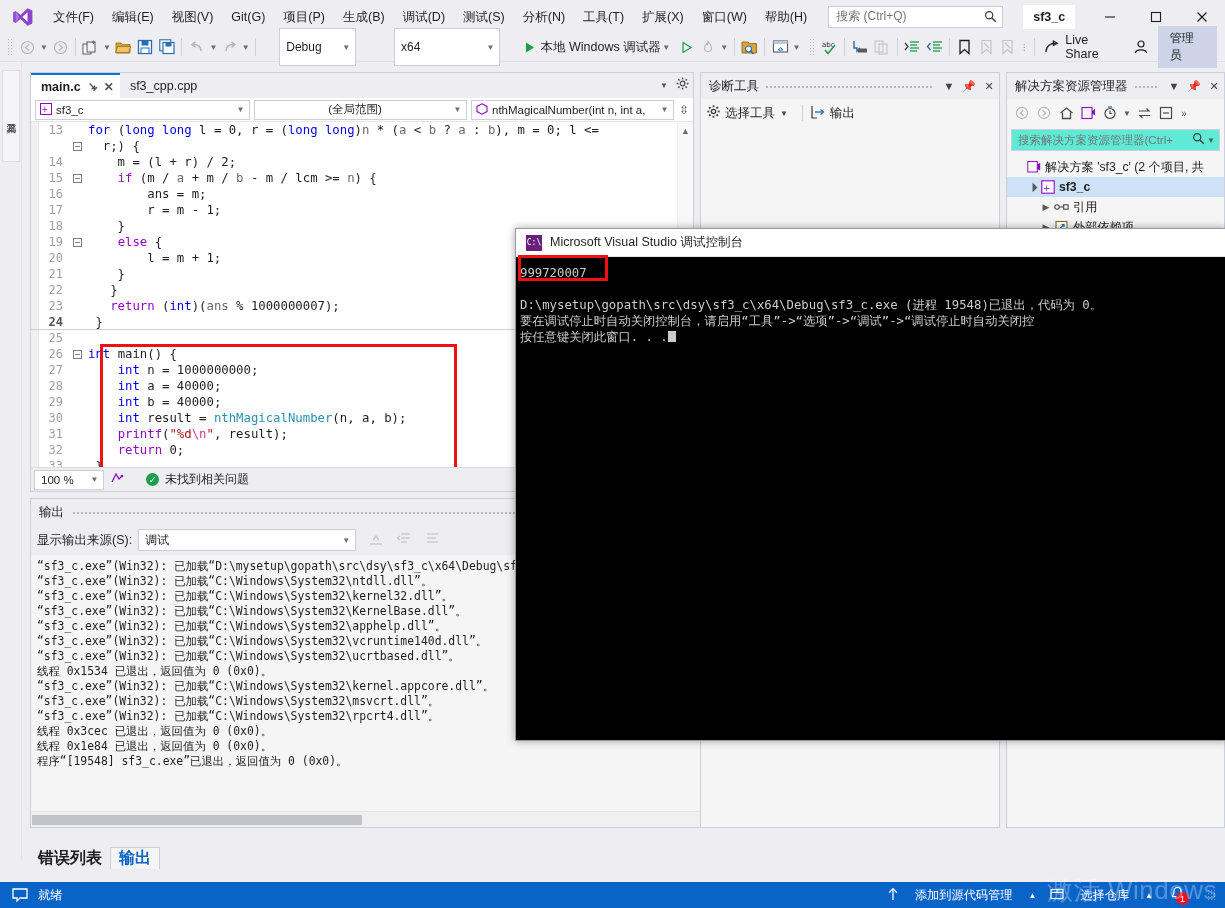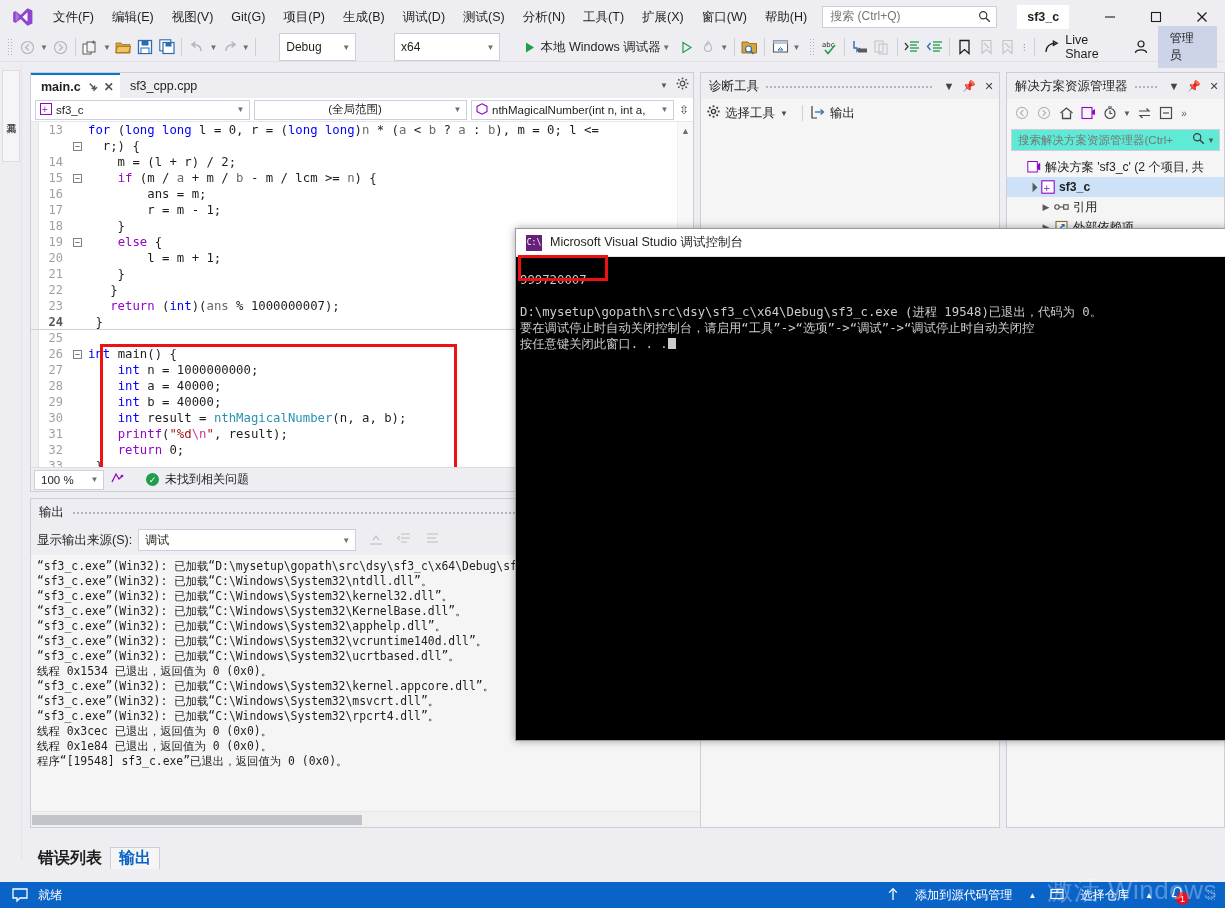--- a/index.html
+++ b/index.html
@@ -22,21 +22,21 @@
   .vs-logo {
     width: 30px; height: 30px; margin-left: 8px; margin-right: 6px;
     display: flex; align-items: center; justify-content: center;
   }
   .vs-logo svg { display:block; }
   .menu-item {
     padding: 5px 9px; font-size: 12.5px; color: #1e1e1e; white-space: nowrap;
     line-height: 16px;
   }
   .search-box {
-    margin-left: 6px; width: 175px; height: 22px; background: #ffffff;
+    margin-left: 12px; width: 175px; height: 22px; background: #ffffff;
     border: 1px solid #cccedb; display: flex; align-items: center;
     padding: 0 4px 0 7px; position: relative;
   }
   .search-box .ph { color: #777; font-size: 12px; flex: 1; }
   .search-icon-wrap { width: 16px; height: 16px; display:flex; align-items:center; justify-content:center; }
   .win-title {
     margin-left: 20px; font-size: 12.5px; font-weight: bold; color: #1e1e1e;
     background: #ffffff; padding: 5px 10px; white-space: nowrap;
   }
   .win-ctrls { position: absolute; right: 0; top: 0; display: flex; height: 33px; }
@@ -51,21 +51,21 @@
     background: #eeeef2; display: flex; align-items: center;
     border-bottom: 1px solid #e0e0e6;
   }
   .grip { width: 7px; height: 18px; margin: 0 3px 0 7px;
     background-image: radial-gradient(#b4b4be 0.8px, transparent 0.9px);
     background-size: 3px 3px; }
   .tb-btn { width: 22px; height: 22px; display: flex; align-items: center; justify-content: center; }
   .tb-sep { width: 1px; height: 18px; background: #cfcfd6; margin: 0 4px; }
   .tb-caret { width: 11px; height: 22px; display:flex; align-items:center; justify-content:center; color:#6d6d70; font-size: 8px;}
   .combo {
-    height: 28px; background: #fff; border: 1px solid #cccedb;
+    height: 38px; background: #fff; border: 1px solid #cccedb;
     display: flex; align-items: center; padding: 0 2px 0 6px; font-size: 12px;
     color: #1e1e1e; margin: 0 19px;
   }
   .combo .lbl { flex: 1; white-space: nowrap; }
   .combo .arw { width: 14px; text-align: center; color: #6d6d70; font-size: 8px; }
   .run-btn { display: flex; align-items: center; height: 22px; padding: 0 4px; }
   .run-label { font-size: 12.5px; margin-left: 4px; white-space: nowrap; }
   .live-share { display:flex; align-items:center; height:22px; padding:0 6px; font-size:12.5px; }
   .admin-badge {
     background: #cdd4e8; color: #1e1e1e; font-size: 12px; padding: 4px 12px;
@@ -286,21 +286,21 @@
   }
   .console-title .cicon {
     width: 16px; height: 16px; background: #68217a; color: #fff; font-size: 8px;
     display: flex; align-items: center; justify-content: center; margin-right: 8px;
     font-family: "DejaVu Sans Mono", monospace;
   }
   .console-title .ctxt { font-size: 12.5px; color: #1e1e1e; }
   .console-body {
     position: absolute; left: 0; right: 0; top: 28px; bottom: 0; background: #000;
     color: #ccc; font-family: "DejaVu Sans Mono", monospace; font-size: 12.3px;
-    line-height: 16px; padding: 15px 4px; overflow: hidden; white-space: pre; border-radius: 29px;
+    line-height: 16px; padding: 8px 4px; overflow: hidden; white-space: pre; border-radius: 29px;
   }
   .console-body .out1 { color: #ccc; }
   .cursor-blk { display:inline-block; width:8px; height:11px; background:#ccc; vertical-align:-1px;}
   .console-redbox {
     position: absolute; left: 2px; top: 26px; width: 90px; height: 26px;
     border: 3px solid #ee1111;
   }
 
   
   .statusbar {

